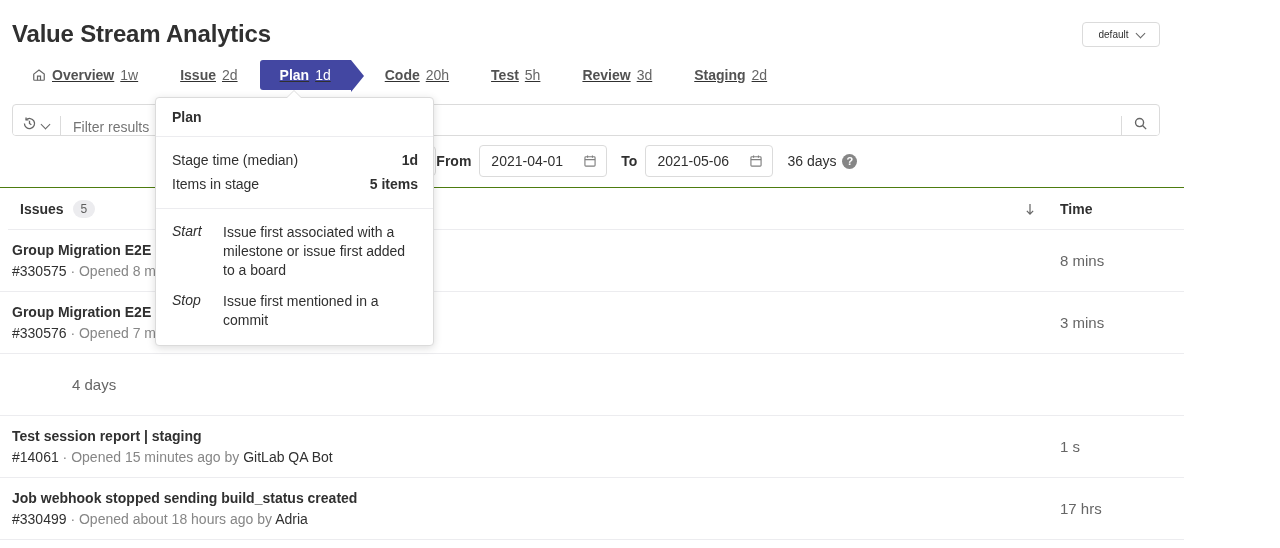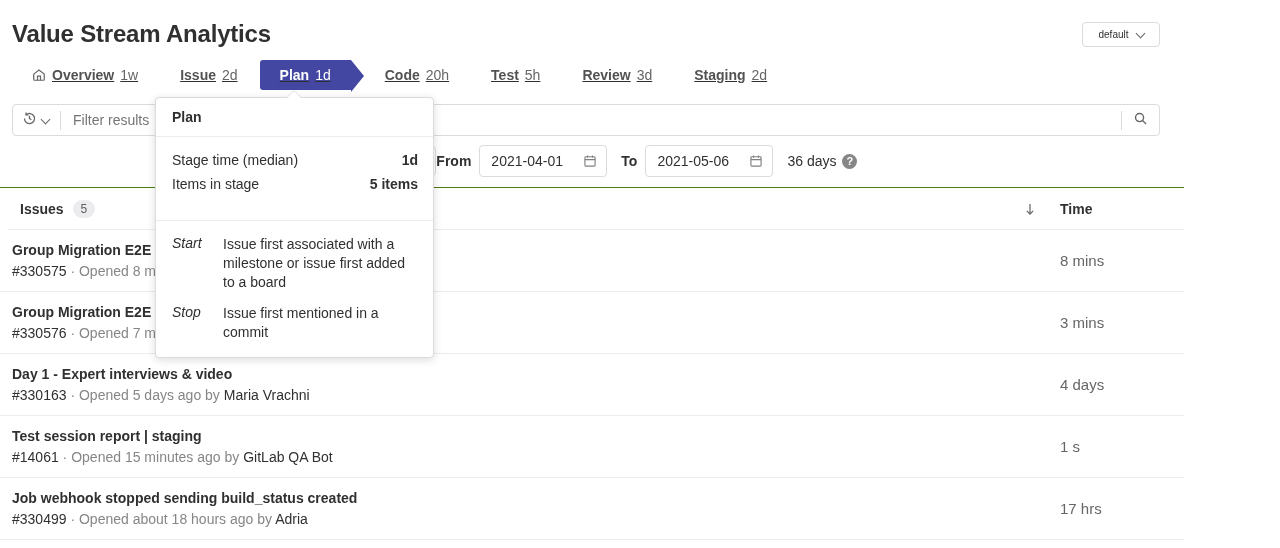--- a/index.html
+++ b/index.html
@@ -67,21 +67,21 @@
     border-left: 13px solid #4347a2;
   }
   .home-icon { display: inline-block; width: 14px; height: 14px; }
 
   
   .filter-bar {
     display: flex; align-items: center;
     padding: 8px 24px 0 12px;
   }
   .filter-input-group {
-    display: flex; align-items: center; flex: 1;
+    display: flex; align-items: flex-end; flex: 1;
     border: 1px solid #dbdbdb; border-radius: 4px; background: #fff;
     height: 32px; overflow: hidden;
   }
   .history-btn {
     display: flex; align-items: center; gap: 5px;
     padding: 0 9px; border-right: 1px solid #dbdbdb;
     background: #fff; cursor: pointer;
   }
   .filter-text {
     flex: 1; display: flex; align-items: center;
@@ -177,21 +177,21 @@
     width: 0; height: 0;
     border-left: 7px solid transparent; border-right: 7px solid transparent;
     border-bottom: 7px solid #fff;
     filter: drop-shadow(0 -1px 0 #dbdbdb);
   }
   .pop-title {
     font-size: 14px; font-weight: bold; color: #303030;
     padding: 11px 15px 11px 16px;
     border-bottom: 1px solid #ececef;
   }
-  .pop-metrics { padding: 11px 15px 24px 16px; border-bottom: 1px solid #ececef; }
+  .pop-metrics { padding: 11px 15px 12px 16px; border-bottom: 1px solid #ececef; }
   .pop-metric {
     display: flex; justify-content: space-between; align-items: baseline;
     font-size: 14px; color: #303030; padding: 4px 0;
   }
   .pop-metric .mval { font-weight: bold; }
   .pop-defs { padding: 11px 15px 13px 16px; }
   .pop-def { display: flex; font-size: 14px; padding: 3px 0 9px 0; }
   .pop-def:last-child { padding-bottom: 2px; }
   .pd-key { width: 51px; flex: none; color: #303030; font-style: italic; }
   .pd-val { flex: 1; color: #303030; line-height: 1.36; }
@@ -353,31 +353,20 @@
         <span>7 minutes ago</span>
         <span>by</span>
         <span class="who">Andrejs Cunskis</span>
       </div>
     </div>
     <div class="row-spacer"></div>
     <div class="row-time">3 mins</div>
   </div>
 
   <div class="row">
-    <div class="row-main">
-      <div class="row-title">Day 1 - Expert interviews &amp; video</div>
-      <div class="row-meta">
-        <span class="id">#330163</span>
-        <span> · </span>
-        <span>Opened</span>
-        <span>5 days ago</span>
-        <span>by</span>
-        <span class="who">Maria Vrachni</span>
-      </div>
-    </div>
     <div class="row-spacer"></div>
     <div class="row-time">4 days</div>
   </div>
 
   <div class="row">
     <div class="row-main">
       <div class="row-title">Test session report | staging</div>
       <div class="row-meta">
         <span class="id">#14061</span>
         <span> · </span>

